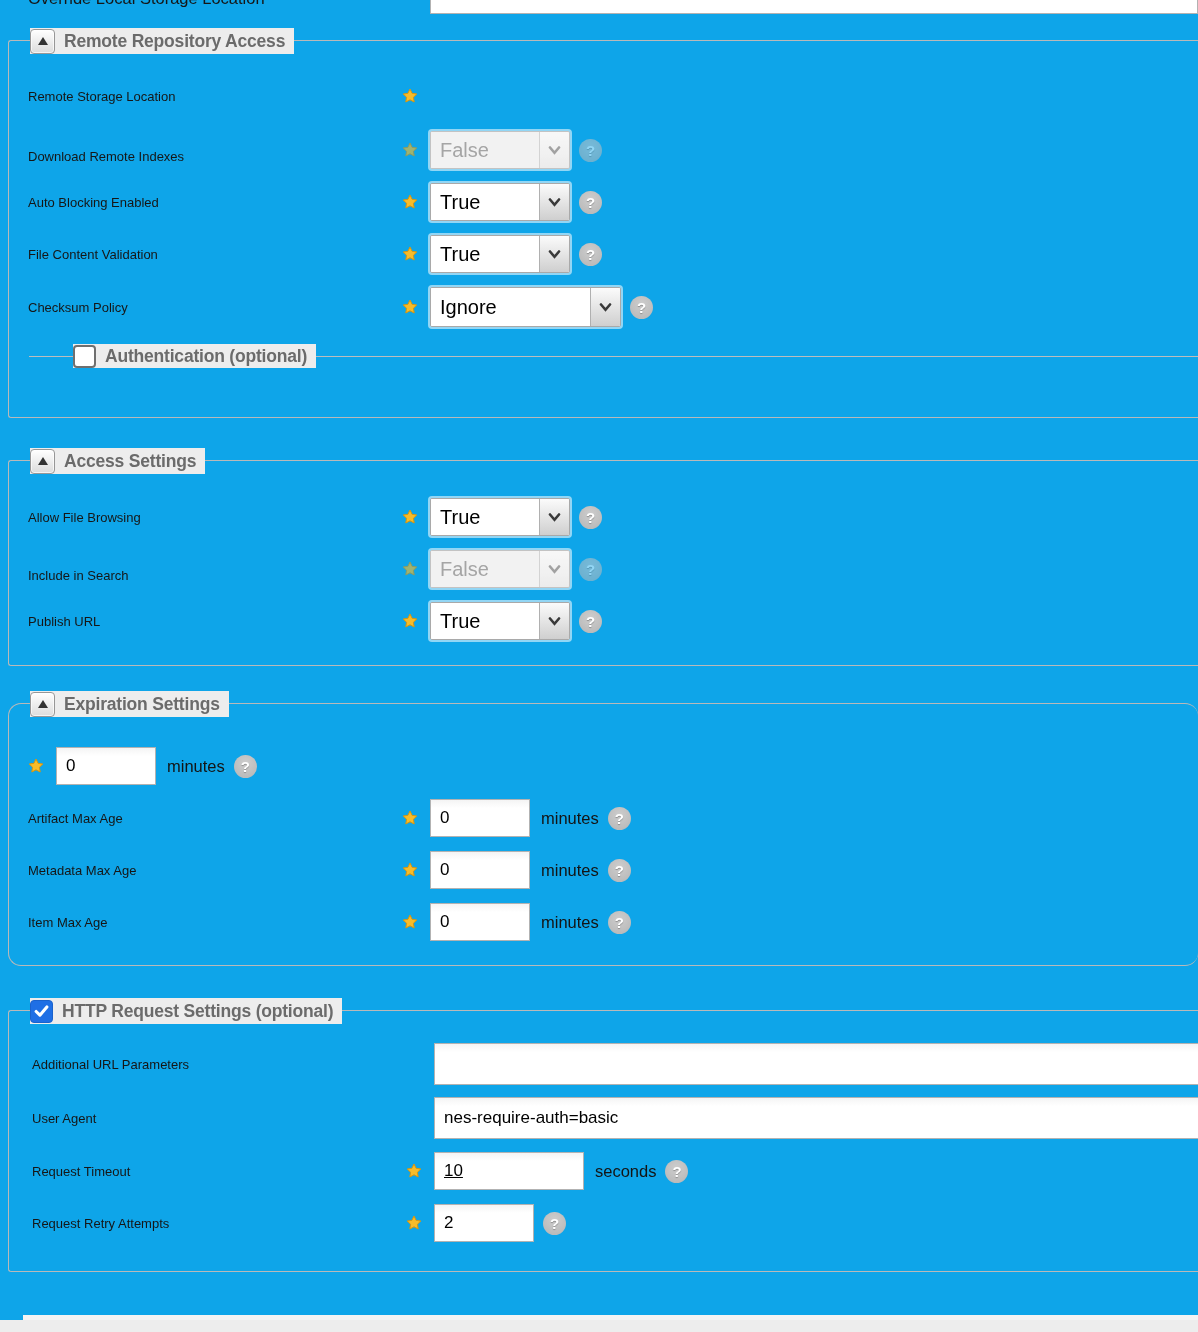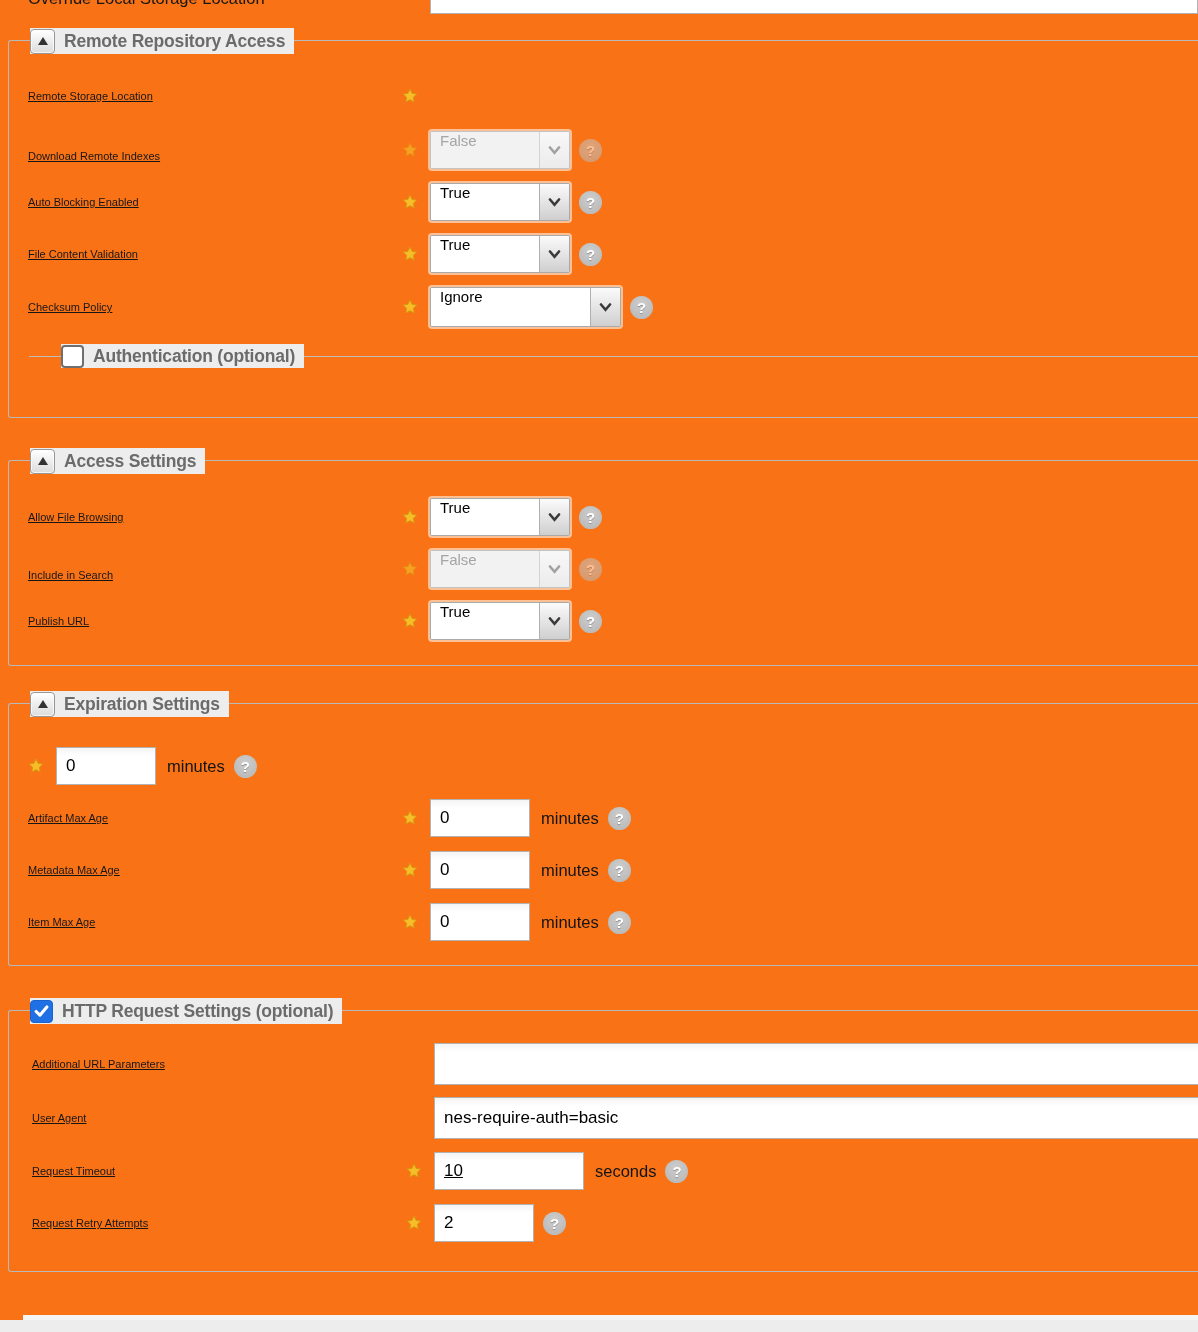--- a/index.html
+++ b/index.html
@@ -1,17 +1,17 @@
 <!DOCTYPE html>
 <html><head>
 <meta charset="utf-8">
 <style>
   html,body{margin:0;padding:0;}
   body{font-family:"Liberation Sans","DejaVu Sans",sans-serif;background:#ededed;}
-  #page{position:relative;width:1198px;height:1320px;overflow:hidden;background:#f97316;}
+  #page{position:relative;width:1198px;height:1320px;overflow:hidden;background:#0ea5e9;}
 
   
   .top-label{position:absolute;top:-11px;left:28px;font-size:16.5px;color:#161616;white-space:nowrap;}
   .top-input{position:absolute;top:-30px;left:430px;right:0;height:44px;background:#fff;
     border:1px solid #b2b2b2;box-sizing:border-box;}
 
   
   .fs{position:relative;margin-left:8px;border:1px solid #b9b9b9;border-right:none;
       border-top-left-radius:3px;border-bottom-left-radius:3px;box-sizing:border-box;}
   .legend{position:absolute;top:-13px;left:21px;height:26px;display:flex;align-items:center;
@@ -19,67 +19,67 @@
   .legend-text{font-weight:bold;font-size:17.5px;color:#6b6b6b;letter-spacing:-0.2px;white-space:nowrap;}
   .collapse-btn{width:23px;height:23px;border:1px solid #979797;border-radius:4px;
       background:linear-gradient(#ffffff,#dcdcdc);display:flex;align-items:center;justify-content:center;
       box-shadow:0 0 0 1px #ffffffaa inset;cursor:pointer;}
   .cb{width:23px;height:23px;box-sizing:border-box;border-radius:4px;}
   .cb-off{background:#fff;border:2.5px solid #6f6f6f;}
   .cb-on{background:#1f6fe5;border:1px solid #1a62cc;display:flex;align-items:center;justify-content:center;}
 
   .fs1{margin-top:40px;padding:34px 0 49px 0;}
   .fs2{margin-top:42px;padding:37px 0 25px 0;}
-  .fs3{margin-top:37px;padding:43px 16px 24px 0;}
+  .fs3{margin-top:37px;padding:43px 16px 24px 0;border-radius:13px;}
   .fs4{margin-top:44px;padding:32px 0 28px 4px;}
 
   
   .row{display:flex;align-items:center;padding-left:19px;margin-bottom:14px;height:38px;}
   .fs4 .row{margin-bottom:12px;}
   .row:last-child{margin-bottom:0;}
   .row.tall{height:42px;}
   .row.h40{height:40px;}
-  .lbl{width:374px;font-size:11px;color:#161616;white-space:nowrap;flex:none;text-decoration:underline;}
+  .lbl{width:374px;font-size:13px;color:#161616;white-space:nowrap;flex:none;}
   .star-cell{width:22px;flex:none;display:flex;align-items:center;justify-content:flex-start;margin-right:6px;}
   .no-star{width:28px;flex:none;}
   .dim .lbl{color:#161616;margin-top:12px;}
   .dim .star-cell{opacity:.62;}
 
   
   .txt{box-sizing:border-box;height:38px;border:1px solid #b2b2b2;background:linear-gradient(#f4f4f4 0px,#ffffff 8px);
       font-family:inherit;font-size:17px;color:#000;padding:0 9px;outline:none;}
   .txt.long{flex:1 1 auto;height:42px;margin-right:-1px;}
   .txt.num{width:100px;}
   .txt.num-wide{width:150px;text-decoration:underline;}
 
   
   .combo{display:flex;align-items:stretch;height:38px;box-sizing:border-box;border:1px solid #a9a9a9;
       border-radius:2px;background:#fff;box-shadow:0 0 0 2px rgba(255,255,255,.55);overflow:hidden;cursor:pointer;}
-  .combo-field{display:flex;align-items:flex-start;padding-left:9px;font-size:15px;color:#000;background:#fff;}
+  .combo-field{display:flex;align-items:center;padding-left:9px;font-size:20px;color:#000;background:#fff;}
   .combo-std .combo-field{width:99px;}
   .combo-wide .combo-field{width:150px;}
   .combo-trigger{width:29px;flex:none;border-left:1px solid #b0b0b0;
       background:linear-gradient(#fbfbfb,#cfcfcf);display:flex;align-items:center;justify-content:center;}
   .combo.off{border-color:#c3c3c3;cursor:default;}
   .combo.off .combo-field{background:#f2f2f2;color:#a5a5a5;}
   .combo.off .combo-trigger{opacity:.55;background:linear-gradient(#f2f2f2,#dcdcdc);}
   .combo.h40{height:40px;}
 
   
   .help{width:23px;height:23px;border-radius:50%;background:radial-gradient(circle at 50% 35%,#cdcdcd,#b5b5b5);
       color:#fff;font-weight:bold;font-size:15px;display:flex;align-items:center;justify-content:center;
       margin-left:9px;flex:none;text-shadow:0 1px 1px #8f8f8f;cursor:pointer;}
   .help.faded{opacity:.55;}
 
   .unit{font-size:16.5px;color:#141414;margin-left:11px;white-space:nowrap;}
 
   
   .inner-fs{position:relative;height:24px;margin-left:20px;margin-top:17px;margin-bottom:0;}
   .inner-fs::before{content:"";position:absolute;left:0;right:0;top:12px;border-top:1px solid #bdbdbd;}
-  .inner-legend{position:absolute;left:32px;top:0;display:flex;align-items:center;gap:9px;
+  .inner-legend{position:absolute;left:44px;top:0;display:flex;align-items:center;gap:9px;
       background:#ededed;padding-right:9px;height:24px;}
 
   .bottom-strip{position:absolute;left:23px;right:0;bottom:0;height:5px;background:#f4f4f4;}
 
   svg{display:block;}
 </style>
 </head>
 <body>
 
 <div id="page">

